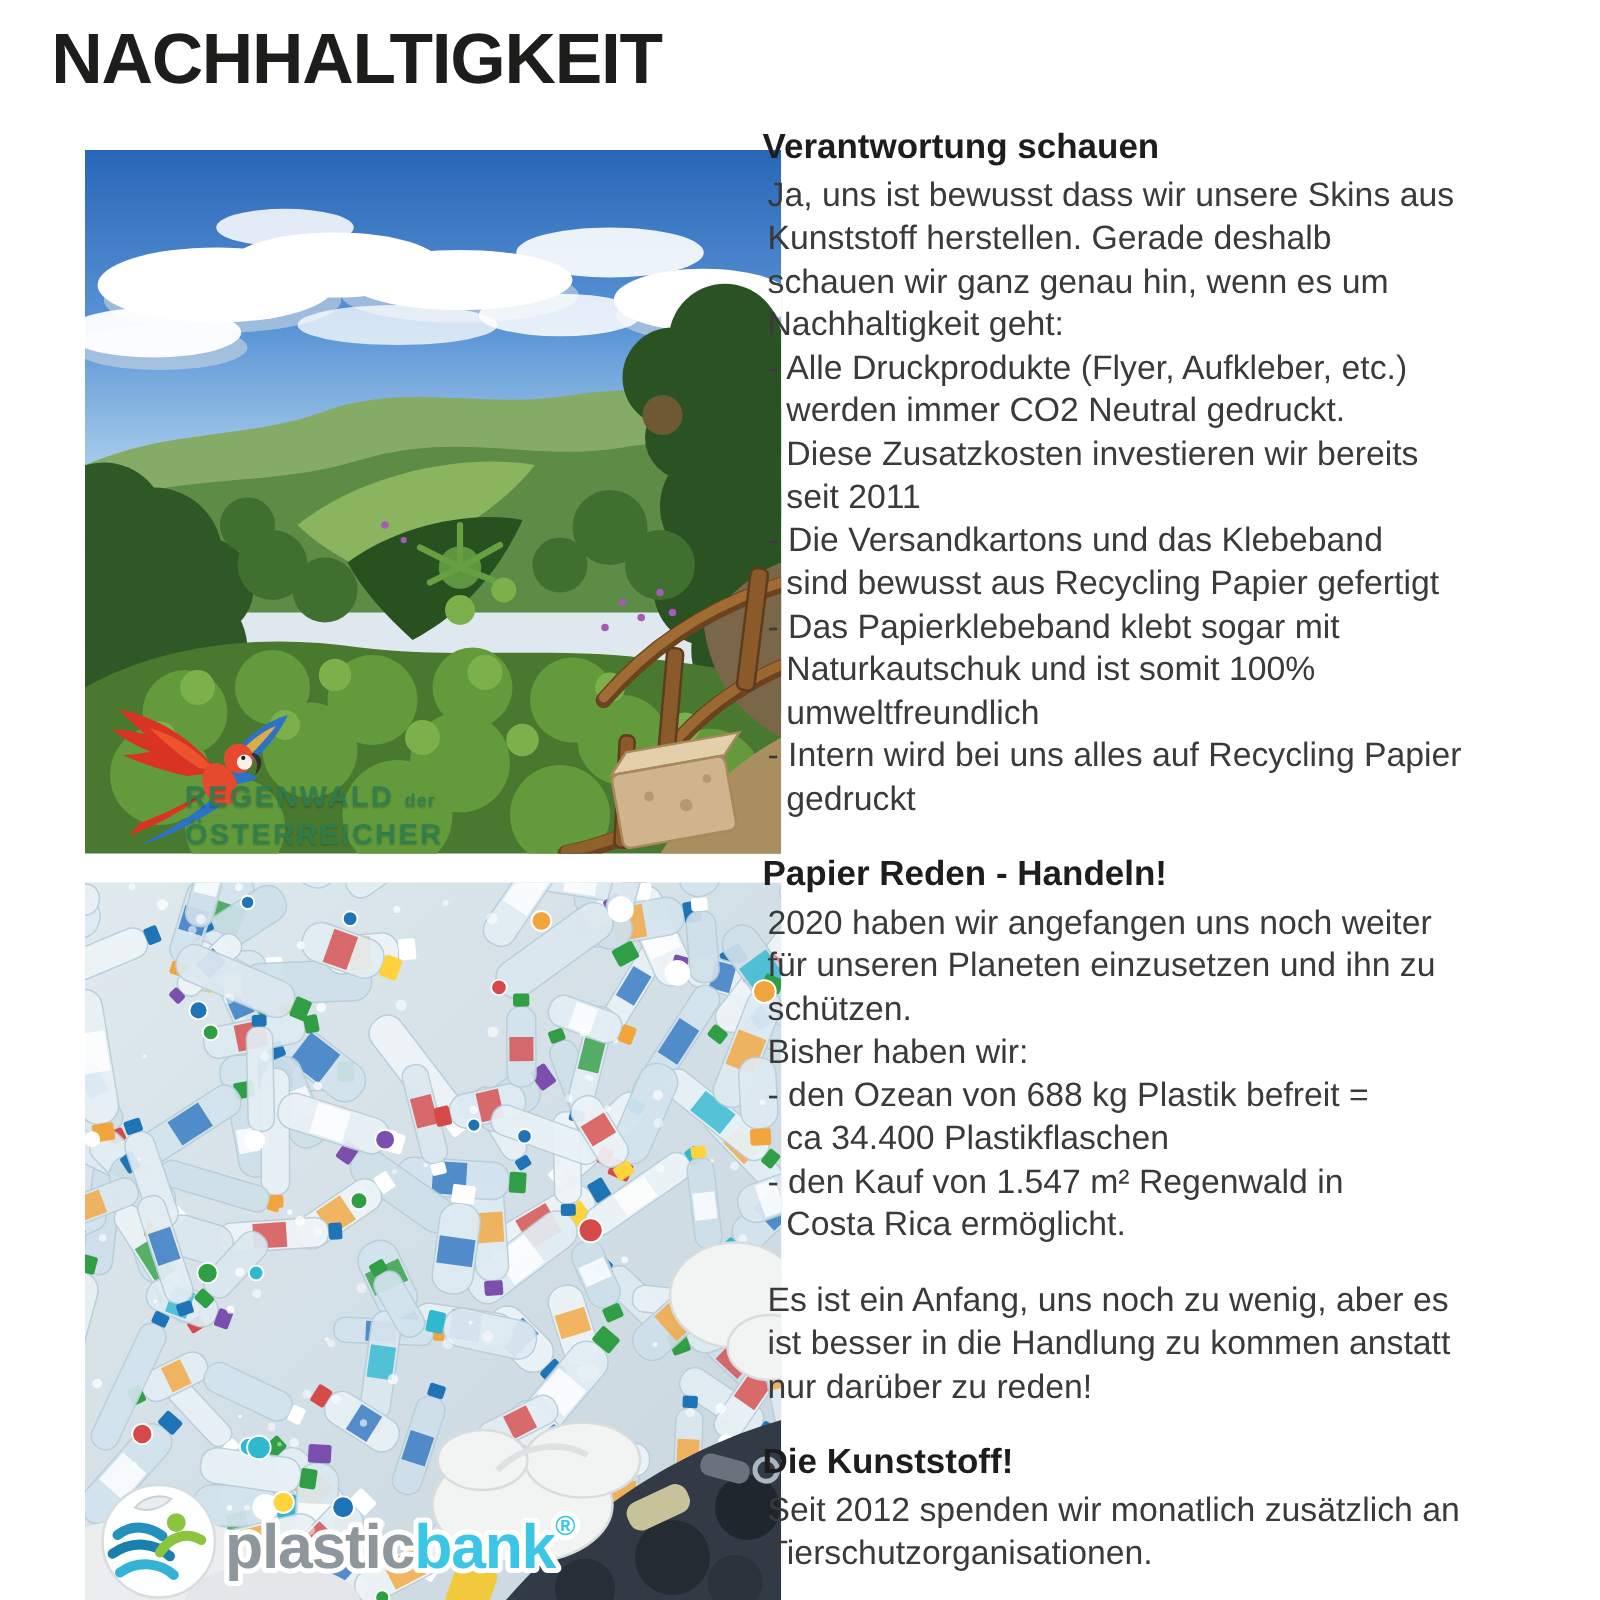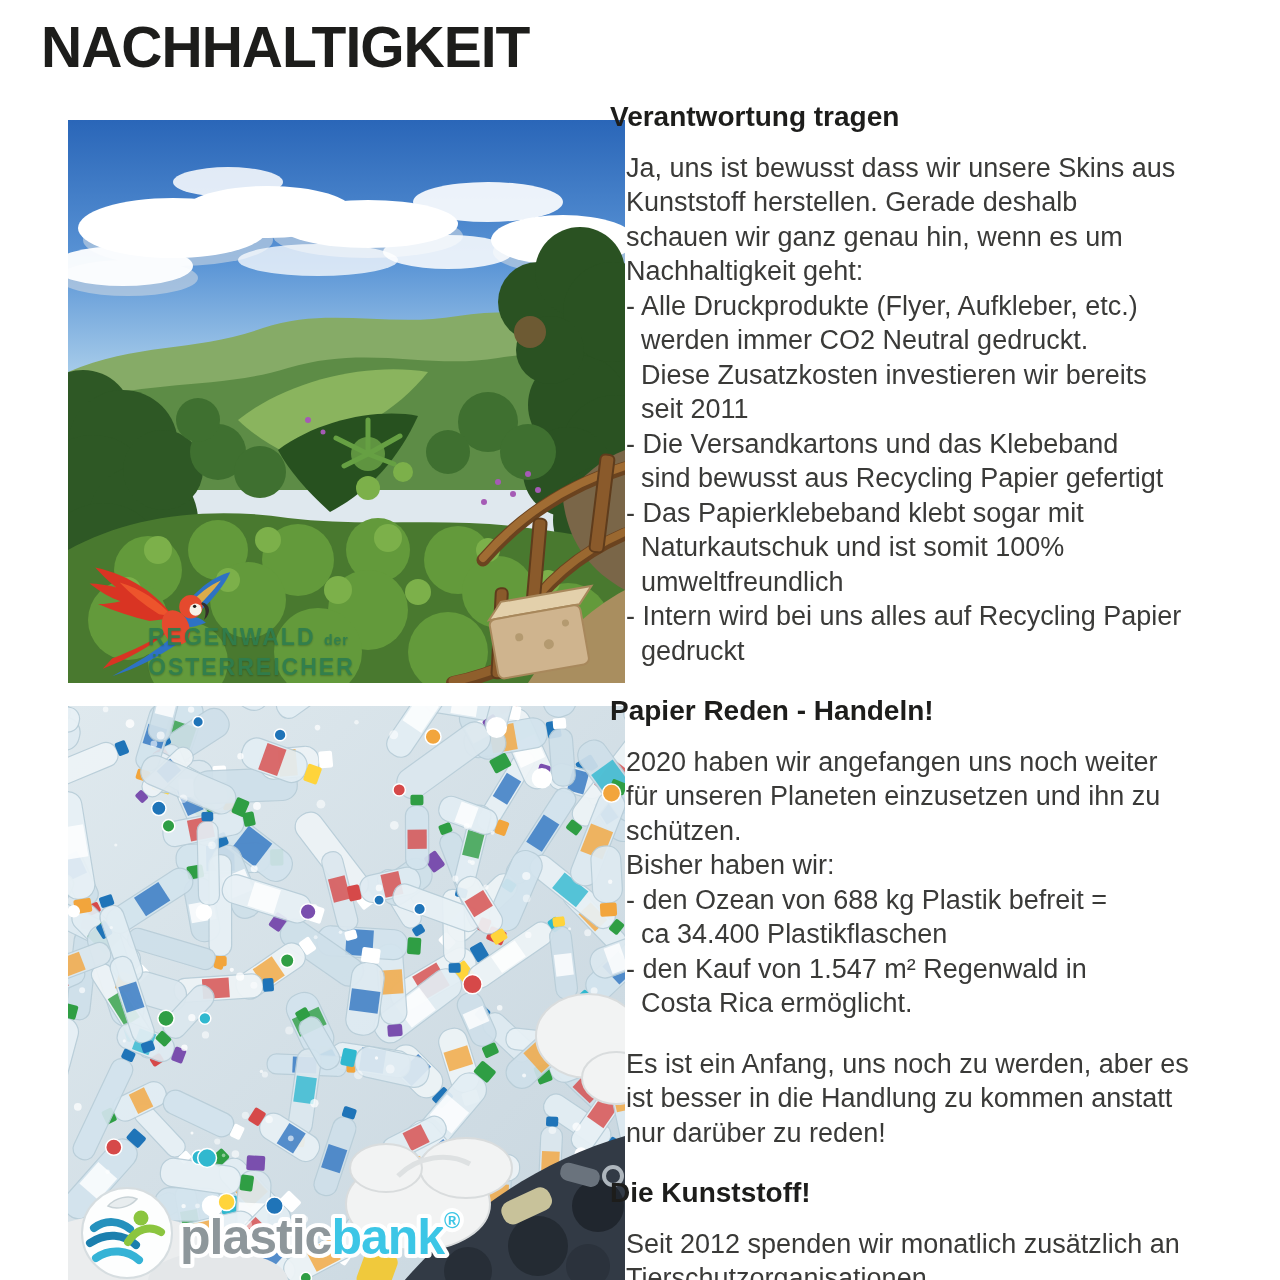--- a/index.html
+++ b/index.html
@@ -47,21 +47,21 @@
     position:absolute;left:610px;top:100px;width:668px;
     color:var(--text,#3a3a38);
     font-size:27px;line-height:34.5px;
   }
   .right-col section{margin:0 0 26px 0;}
   .right-col h2{
     margin:0;font-size:28px;font-weight:700;line-height:34.5px;
     color:var(--heading,#1f1f1d);
   }
   .right-col h2:empty{display:none;}
-  .right-col .body{margin:16px;white-space:pre-wrap;}
+  .right-col .body{margin:4px;white-space:pre-wrap;}
 </style>
 </head>
 <body>
 
 <div class="page">
 
   <h1 class="page-title">NACHHALTIGKEIT</h1>
 
   <figure class="fig fig-rainforest">
     <svg class="scene" viewBox="0 0 557 563" preserveAspectRatio="none">
@@ -1109,21 +1109,21 @@
       <svg class="pb-wordmark" width="320" height="98" viewBox="0 0 320 98">
         <text x="2" y="70" font-family="Liberation Sans, DejaVu Sans, sans-serif" font-size="50" font-weight="bold" paint-order="stroke" stroke="#ffffff" stroke-width="8" stroke-linejoin="round" letter-spacing="-1">
           <tspan class="pb-plastic">plastic</tspan><tspan class="pb-bank">bank</tspan><tspan class="pb-reg" font-size="22" dy="-26">®</tspan>
         </text>
       </svg>
     </div>
   </figure>
 
   <div class="right-col">
     <section>
-      <h2>Verantwortung tragen</h2>
+      <h2>Verantwortung schauen</h2>
       <p class="body">Ja, uns ist bewusst dass wir unsere Skins aus
 Kunststoff herstellen. Gerade deshalb
 schauen wir ganz genau hin, wenn es um
 Nachhaltigkeit geht:
 - Alle Druckprodukte (Flyer, Aufkleber, etc.)
   werden immer CO2 Neutral gedruckt.
   Diese Zusatzkosten investieren wir bereits
   seit 2011
 - Die Versandkartons und das Klebeband
   sind bewusst aus Recycling Papier gefertigt
@@ -1139,21 +1139,21 @@
 für unseren Planeten einzusetzen und ihn zu
 schützen.
 Bisher haben wir:
 - den Ozean von 688 kg Plastik befreit =
   ca 34.400 Plastikflaschen
 - den Kauf von 1.547 m² Regenwald in
   Costa Rica ermöglicht.</p>
     </section>
     <section>
 
-      <p class="body">Es ist ein Anfang, uns noch zu werden, aber es
+      <p class="body">Es ist ein Anfang, uns noch zu wenig, aber es
 ist besser in die Handlung zu kommen anstatt
 nur darüber zu reden!</p>
     </section>
     <section>
       <h2>Die Kunststoff!</h2>
       <p class="body">Seit 2012 spenden wir monatlich zusätzlich an
 Tierschutzorganisationen.</p>
     </section>
   </div>
 

